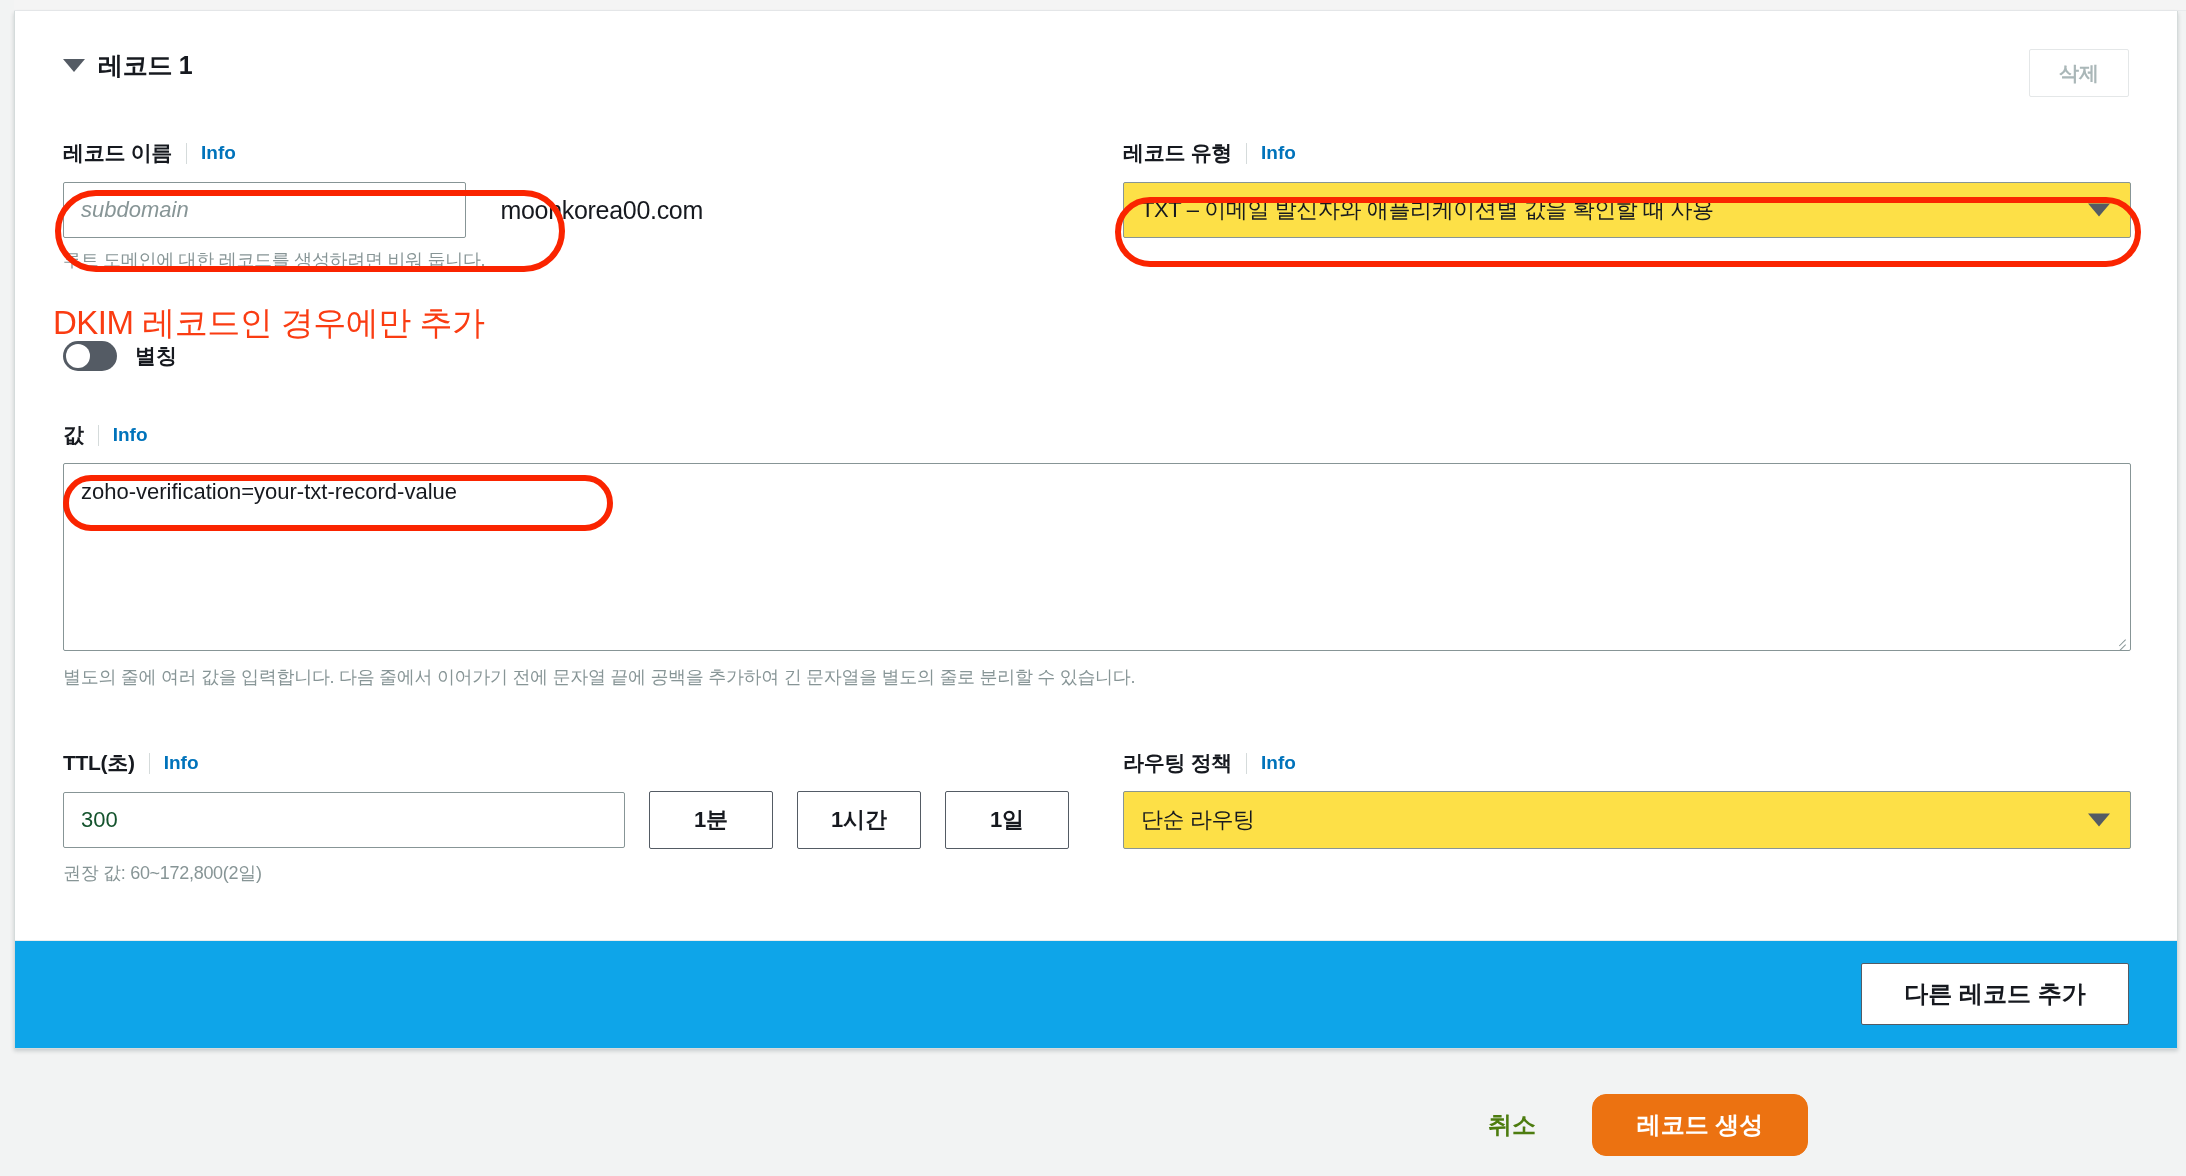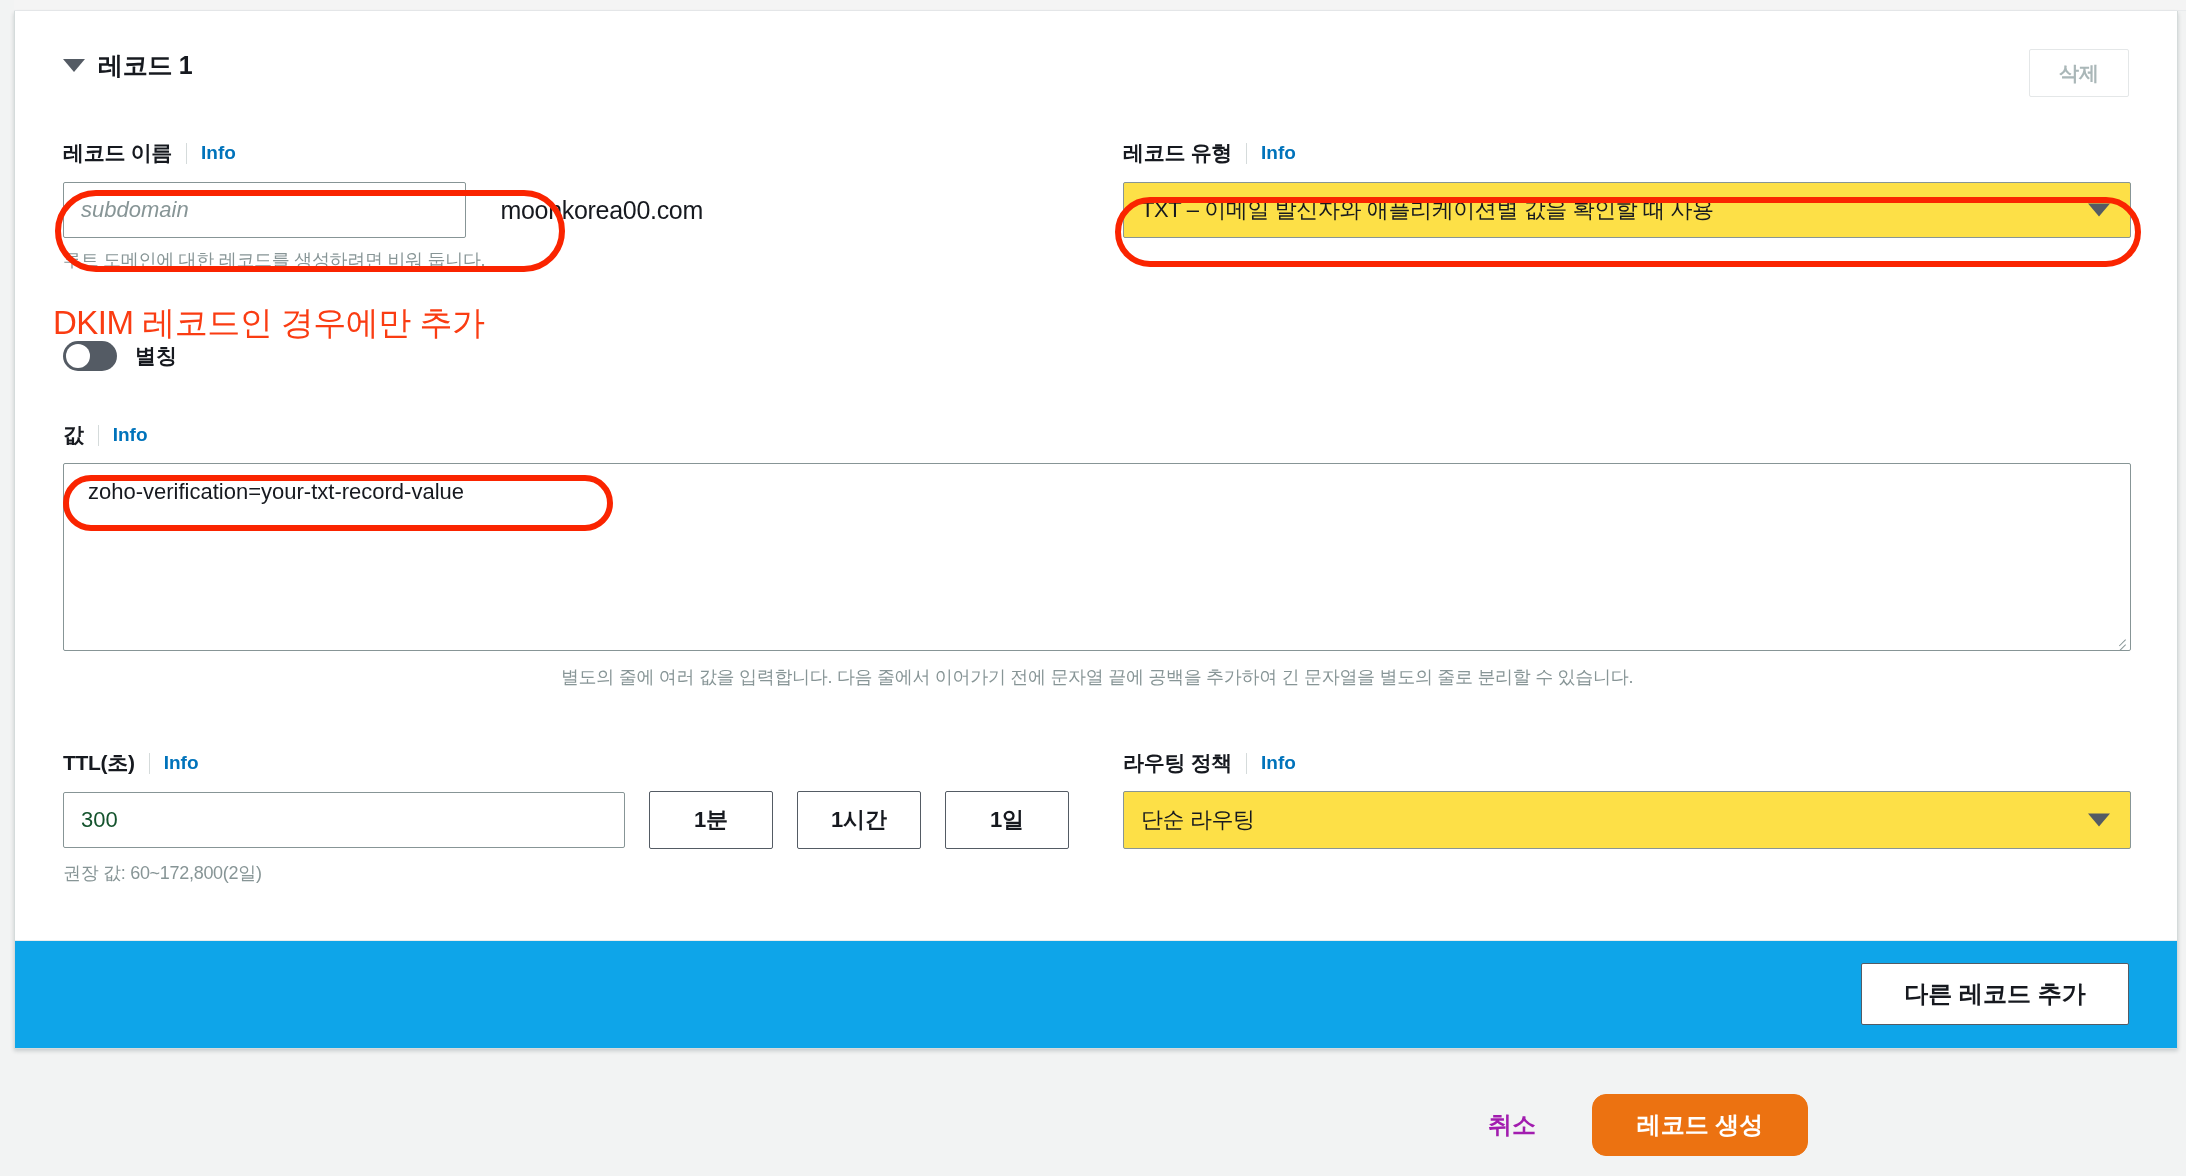--- a/index.html
+++ b/index.html
@@ -249,21 +249,21 @@
     width: 2068px;
   }
   .value-textarea {
     position: relative;
     width: 100%;
     height: 188px;
     border: 1px solid #879596;
     border-radius: 2px;
     background: #fff;
     margin-top: 14px;
-    padding: 12px 24px;
+    padding: 12px 17px;
     font-size: 22px;
     color: #16191f;
     font-family: "Liberation Sans", sans-serif;
     line-height: 1.45;
     overflow: hidden;
   }
   .resize-grip {
     position: absolute;
     right: 3px; bottom: 2px;
     width: 18px; height: 18px;
@@ -271,21 +271,21 @@
   .resize-grip span {
     position: absolute;
     right: 1px;
     height: 1px;
     background: #879596;
     transform-origin: right bottom;
     transform: rotate(-45deg);
   }
   .resize-grip span:nth-child(1) { bottom: 3px;  width: 12px; }
   .resize-grip span:nth-child(2) { bottom: 8px;  width: 9px; }
-  .value-hint { margin-top: 14px; text-align: center; }
+  .value-hint { margin-top: 14px; }
 
   
   .ttl-block {
     position: absolute;
     left: 48px; top: 738px;
   }
   .ttl-row {
     display: flex;
     align-items: center;
     gap: 0;
@@ -353,21 +353,21 @@
     position: absolute;
     right: 16px;
     top: 1094px;
     display: flex;
     align-items: center;
     gap: 0;
   }
   .cancel-link {
     font-size: 24px;
     font-weight: bold;
-    color: #a21caf;
+    color: #4d7c0f;
     cursor: pointer;
     margin-right: 56px;
     background: none;
     border: none;
     font-family: "Liberation Sans", sans-serif;
   }
   .create-btn {
     min-width: 216px;
     height: 62px;
     background: #ec7211;

